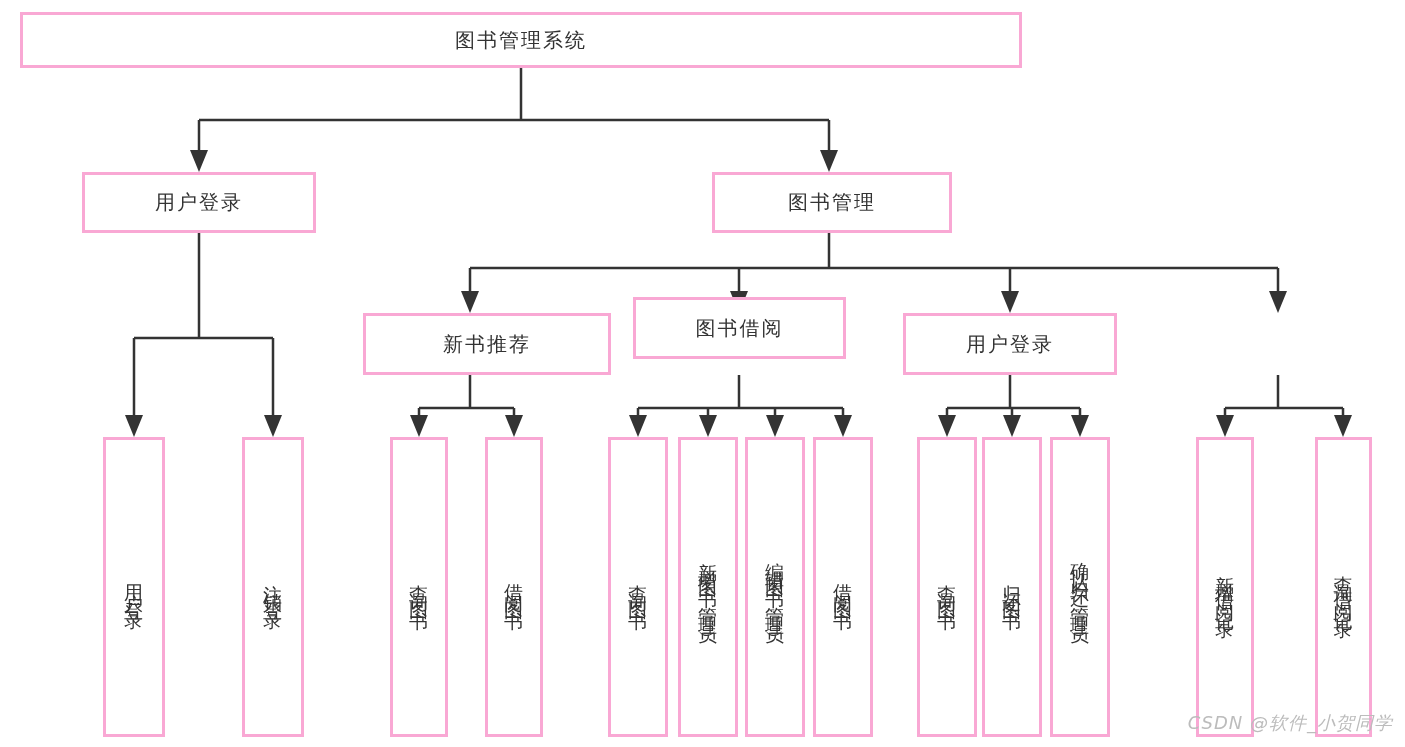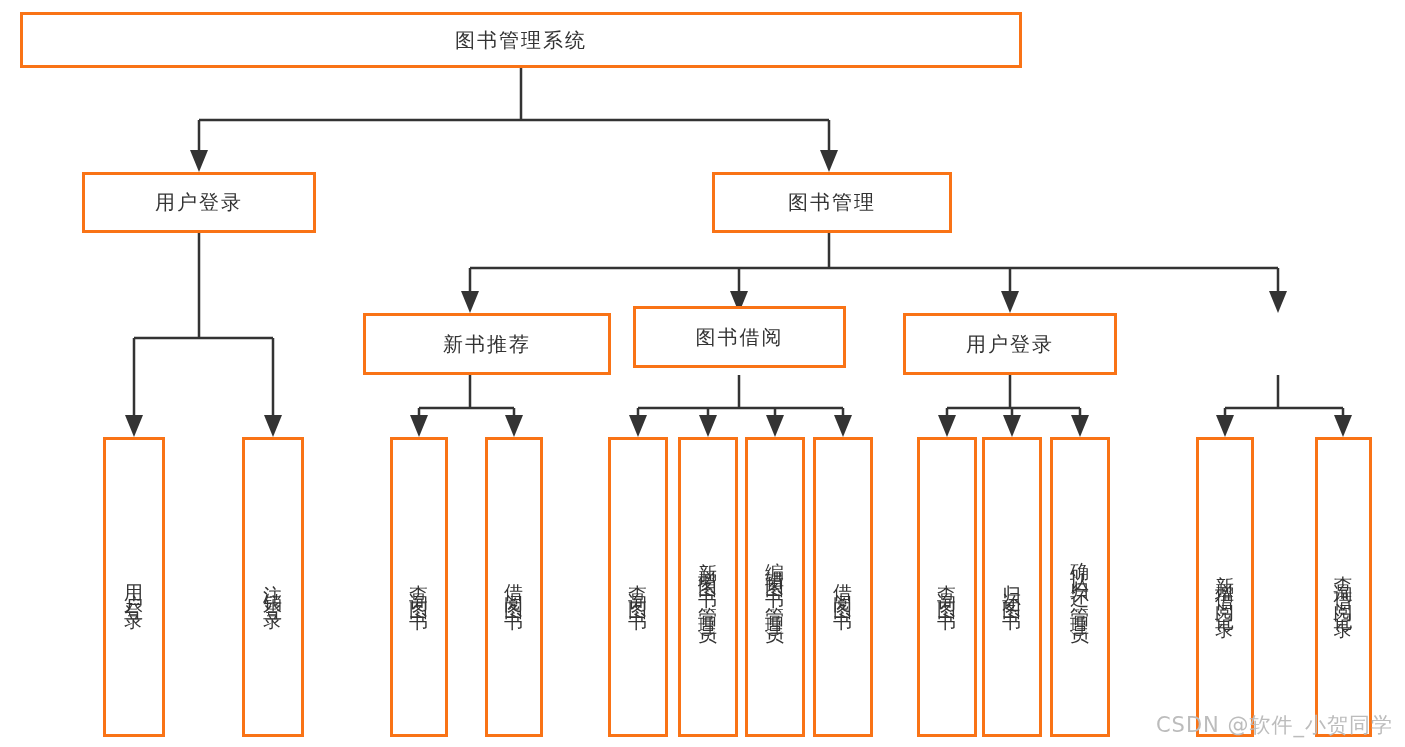--- a/index.html
+++ b/index.html
@@ -13,21 +13,21 @@
   }
   #connectors {
     position: absolute;
     left: 0; top: 0;
     width: 1405px; height: 747px;
     pointer-events: none;
   }
   .node {
     position: absolute;
     background: #ffffff;
-    border: 3px solid #f97316;
+    border: 3px solid #f9a8d4;
     box-sizing: border-box;
     display: flex;
     align-items: center;
     justify-content: center;
     color: #333333;
   }
   .h-node {
     font-size: 20px;
     letter-spacing: 2px;
     white-space: nowrap;
@@ -36,24 +36,25 @@
     writing-mode: vertical-rl;
     text-orientation: mixed;
     font-size: 19px;
     letter-spacing: 9px;
     line-height: 1;
   }
   .watermark {
     position: absolute;
     right: 12px;
     top: 711px;
-    font-size: 21px;
+    font-size: 18px;
     color: #bcbcbc;
     letter-spacing: 1px;
     white-space: nowrap;
+    font-style: italic;
   }
 </style>
 </head>
 <body>
 
 <div id="stage">
 
   <svg id="connectors" viewBox="0 0 1405 747" xmlns="http://www.w3.org/2000/svg">
     <g stroke="#333333" stroke-width="2.5" fill="none">
       <path d="M521 68 V120 M199 120 H829 M199 120 V152 M829 120 V152"></path>
@@ -86,21 +87,21 @@
       <polygon points="1334,415 1352,415 1343,437"></polygon>
     </g>
   </svg>
 
   <div class="node h-node" style="left:20px; top:12px; width:1002px; height:56px;">图书管理系统</div>
 
   <div class="node h-node" style="left:82px; top:172px; width:234px; height:61px;">用户登录</div>
   <div class="node h-node" style="left:712px; top:172px; width:240px; height:61px;">图书管理</div>
 
   <div class="node h-node" style="left:363px; top:313px; width:248px; height:62px;">新书推荐</div>
-  <div class="node h-node" style="left:633px; top:306px; width:213px; height:62px;">图书借阅</div>
+  <div class="node h-node" style="left:633px; top:297px; width:213px; height:62px;">图书借阅</div>
   <div class="node h-node" style="left:903px; top:313px; width:214px; height:62px;">用户登录</div>
 
   <div class="node v-node" style="left:103px; top:437px; width:62px; height:300px;">用户登录</div>
   <div class="node v-node" style="left:242px; top:437px; width:62px; height:300px;">注销登录</div>
 
   <div class="node v-node" style="left:390px; top:437px; width:58px; height:300px;">查询图书</div>
   <div class="node v-node" style="left:485px; top:437px; width:58px; height:300px;">借阅图书</div>
 
   <div class="node v-node" style="left:608px; top:437px; width:60px; height:300px;">查询图书</div>
   <div class="node v-node" style="left:678px; top:437px; width:60px; height:300px;">新增图书（管理员）</div>

